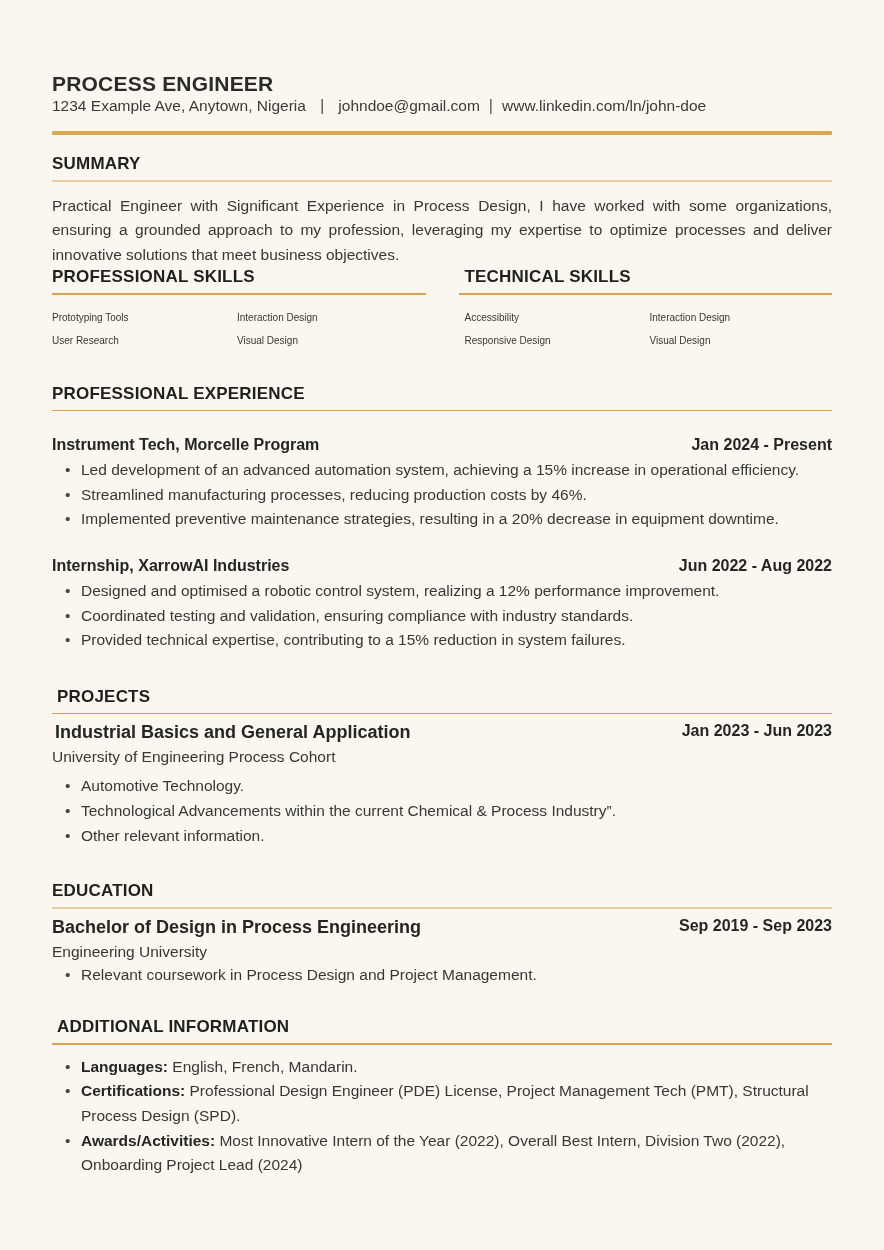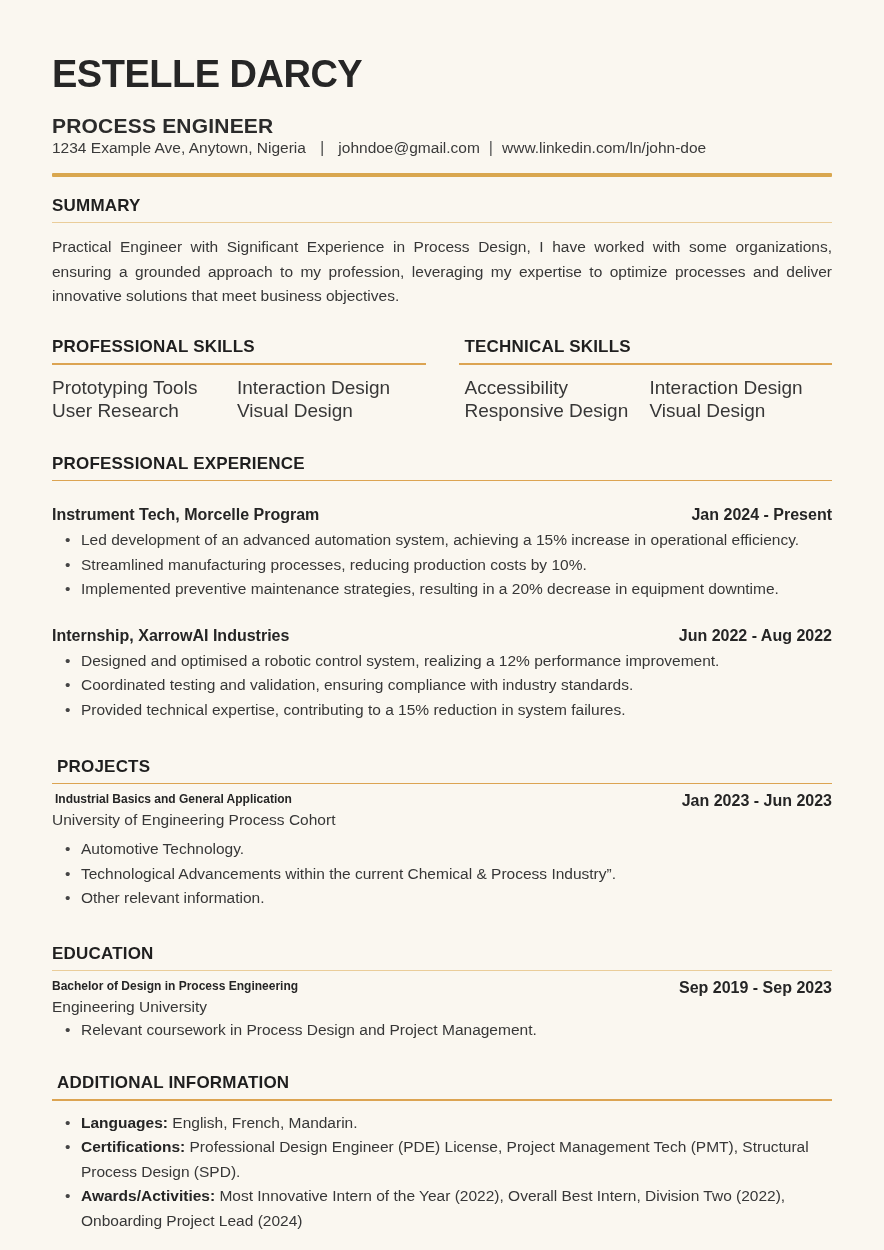--- a/index.html
+++ b/index.html
@@ -53,23 +53,23 @@
   .rule { height: 1.5px; margin-top: 6px; }
 
   .summary-text {
     margin-top: 12px;
     font-size: 15.5px;
     line-height: 24.6px;
     text-align: justify;
   }
 
   
-  .skills-row { margin-top: 28px; display: flex; gap: 33px; }
+  .skills-row { display: flex; gap: 33px; }
   .skills-block { flex: 1 1 0; }
-  .skill-cols { margin-top: 11px; display: flex; font-size: 19px; line-height: 23.5px; }
+  .skill-cols { margin-top: 11px; display: flex; font-size: 10px; line-height: 23.5px; }
   .skill-col { width: 185px; }
   .skill-col:last-child { width: auto; }
 
   
   .row-head {
     display: flex;
     justify-content: space-between;
     align-items: center;
     font-size: 16px;
     font-weight: 700;
@@ -98,41 +98,40 @@
   .dated-item .date {
     position: absolute;
     right: 0;
     top: 0;
     font-size: 16px;
     font-weight: 700;
     color: #252525;
   }
   .dated-item .item-title {
     margin-top: 8px;
-    font-size: 12px;
+    font-size: 18px;
     font-weight: 700;
     color: #252525;
   }
   .dated-item .item-sub { font-size: 15.5px; line-height: 23px; margin-top: 2px; }
 
   
   .info-list li b { color: #252525; }
 
   .mt-exp  { margin-top: 31px; }
   .mt-proj { margin-top: 34px; }
   .mt-edu  { margin-top: 33px; }
   .mt-add  { margin-top: 30px; }
 </style>
 </head>
 <body>
 
 <div class="page">
 
   <div>
-    <div class="name">ESTELLE DARCY</div>
     <div class="job-title">PROCESS ENGINEER</div>
     <div class="contact">
       <span>1234 Example Ave, Anytown, Nigeria</span>
       <span class="sep1">|</span>
       <span>johndoe@gmail.com</span>
       <span class="sep2">|</span>
       <span>www.linkedin.com/ln/john-doe</span>
     </div>
     <div class="top-rule" style="background:#D9A74F"></div>
   </div>
@@ -178,21 +177,21 @@
     <div class="section-heading">PROFESSIONAL EXPERIENCE</div>
     <div class="rule" style="background:#DCA452"></div>
 
     <div class="job">
       <div class="row-head">
         <span>Instrument Tech, Morcelle Program</span>
         <span>Jan 2024 - Present</span>
       </div>
       <ul class="bullets">
         <li>Led development of an advanced automation system, achieving a 15% increase in operational efficiency.</li>
-        <li>Streamlined manufacturing processes, reducing production costs by 10%.</li>
+        <li>Streamlined manufacturing processes, reducing production costs by 46%.</li>
         <li>Implemented preventive maintenance strategies, resulting in a 20% decrease in equipment downtime.</li>
       </ul>
     </div>
 
     <div class="job">
       <div class="row-head">
         <span>Internship, XarrowAI Industries</span>
         <span>Jun 2022 - Aug 2022</span>
       </div>
       <ul class="bullets">

